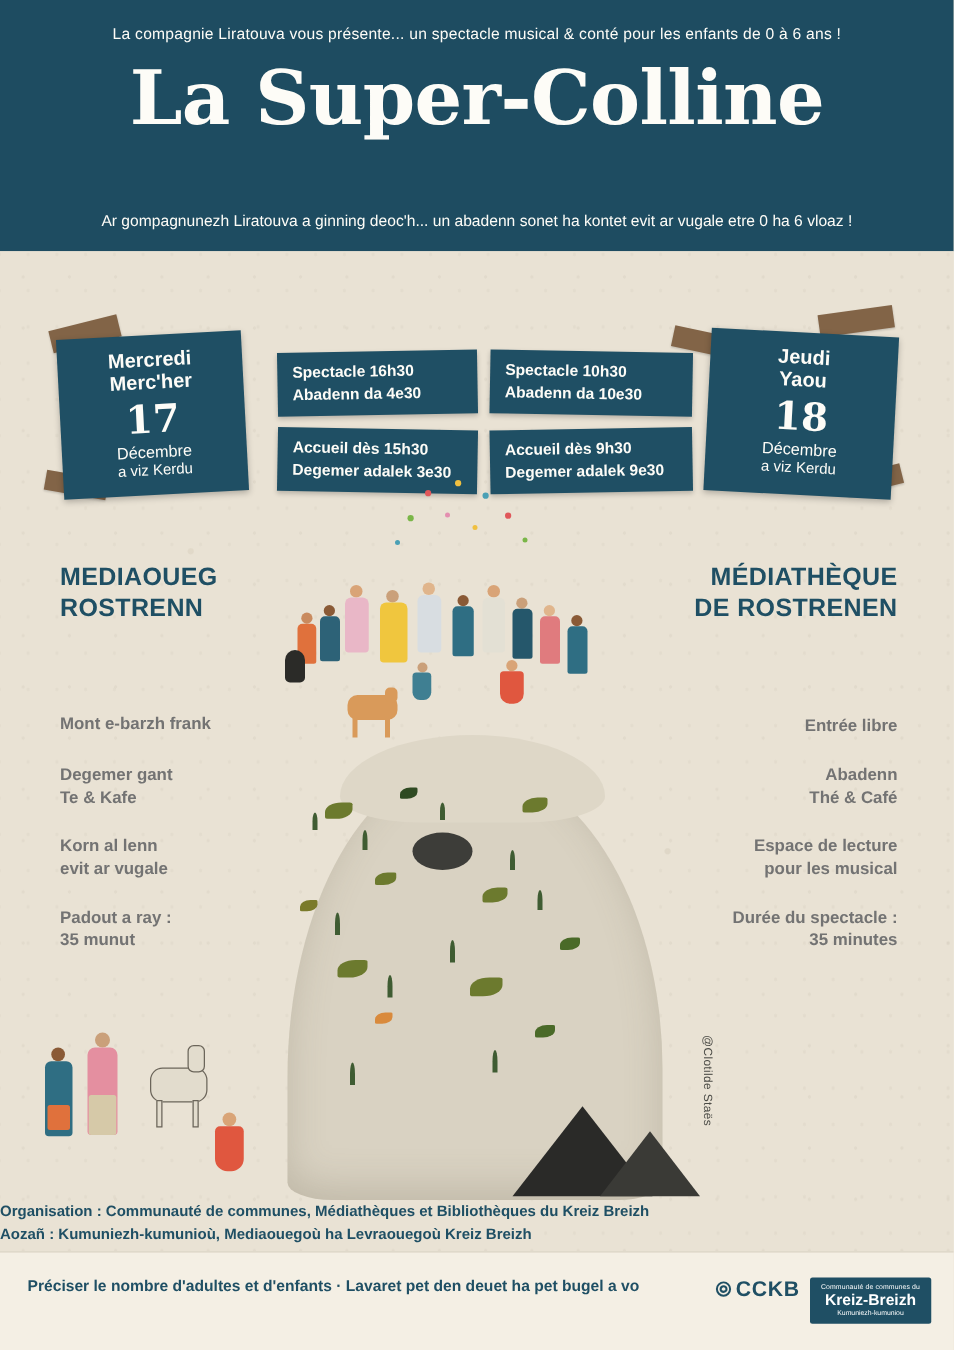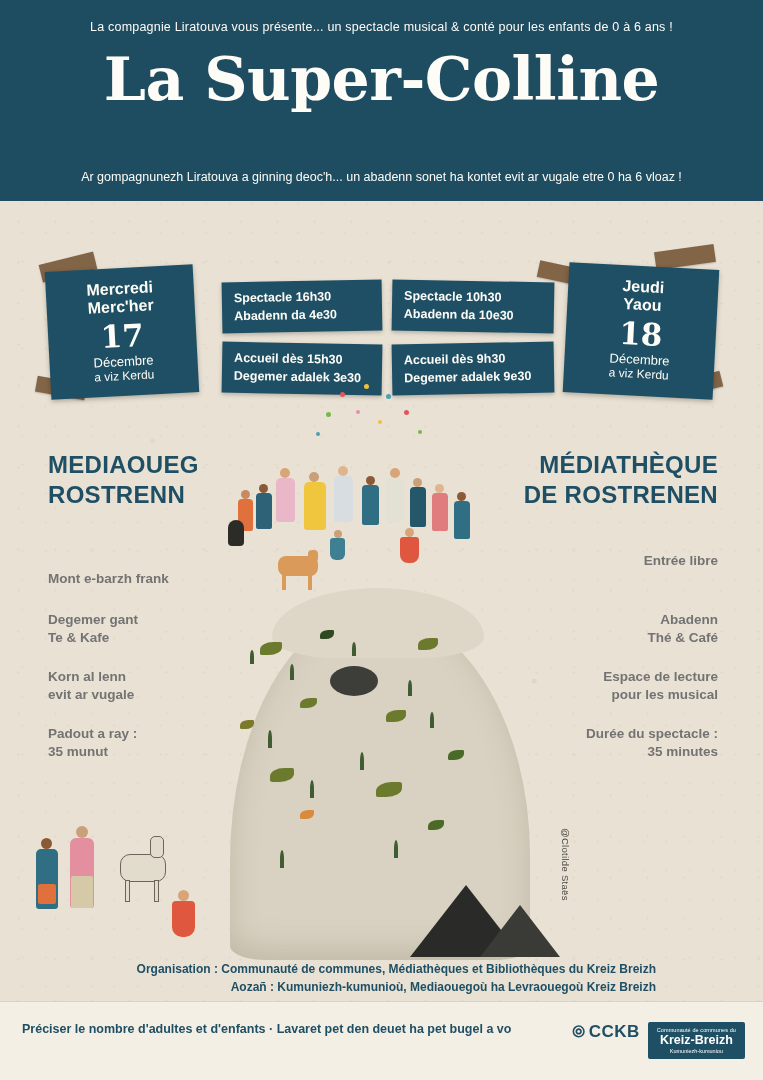--- a/index.html
+++ b/index.html
@@ -96,21 +96,21 @@
   }
   .s1 { left: 222px; top: 281px; width: 160px; transform: rotate(-1deg); }
   .s2 { left: 222px; top: 343px; width: 160px; transform: rotate(1deg); }
   .s3 { left: 392px; top: 281px; width: 162px; transform: rotate(1deg); }
   .s4 { left: 392px; top: 343px; width: 162px; transform: rotate(-1deg); }
 
   
   .lib-head {
     position: absolute;
     color: #1f4f64;
-    font-size: 24px; font-weight: 700;
+    font-size: 20px; font-weight: 700;
     line-height: 1.25;
     letter-spacing: .3px;
   }
   .lib-head.l { left: 48px;  top: 450px; text-align: left; }
   .lib-head.r { right: 45px; top: 450px; text-align: right; }
 
   
   .feat {
     position: absolute;
     color: #737373;
@@ -158,21 +158,21 @@
   .credit {
     position: absolute; left: 560px; top: 828px;
     color: #4a4a45; font-size: 9.5px;
     writing-mode: vertical-rl;
     letter-spacing: .3px;
   }
 
   
   .orga {
     position: absolute; left: 0; top: 960px; width: 656px;
-    text-align: right; color: #1f4f64;
+    text-align: left; color: #1f4f64;
     font-size: 12px; font-weight: 700; line-height: 1.5;
   }
   .orga .lbl { font-weight: 700; }
 
   
   .footer {
     position: absolute; left: 0; top: 1001px;
     width: 763px; height: 79px;
     background: #f4efe4;
     border-top: 1px solid #d9d2c2;
@@ -271,21 +271,21 @@
   </div>
   <div class="feat l" style="top:668px;">
     <div>Korn al lenn</div>
     <div>evit ar vugale</div>
   </div>
   <div class="feat l" style="top:725px;">
     <div>Padout a ray :</div>
     <div>35 munut</div>
   </div>
 
-  <div class="feat r" style="top:552px;">
+  <div class="feat r" style="top:572px;">
     <div>Entrée libre</div>
     <div></div>
   </div>
   <div class="feat r" style="top:611px;">
     <div>Abadenn</div>
     <div>Thé &amp; Café</div>
   </div>
   <div class="feat r" style="top:668px;">
     <div>Espace de lecture</div>
     <div>pour les musical</div>

